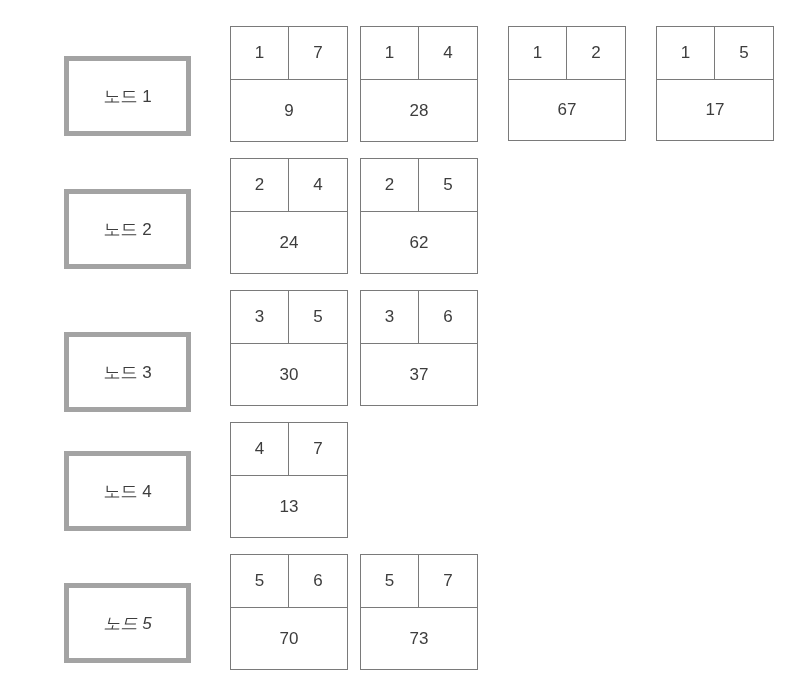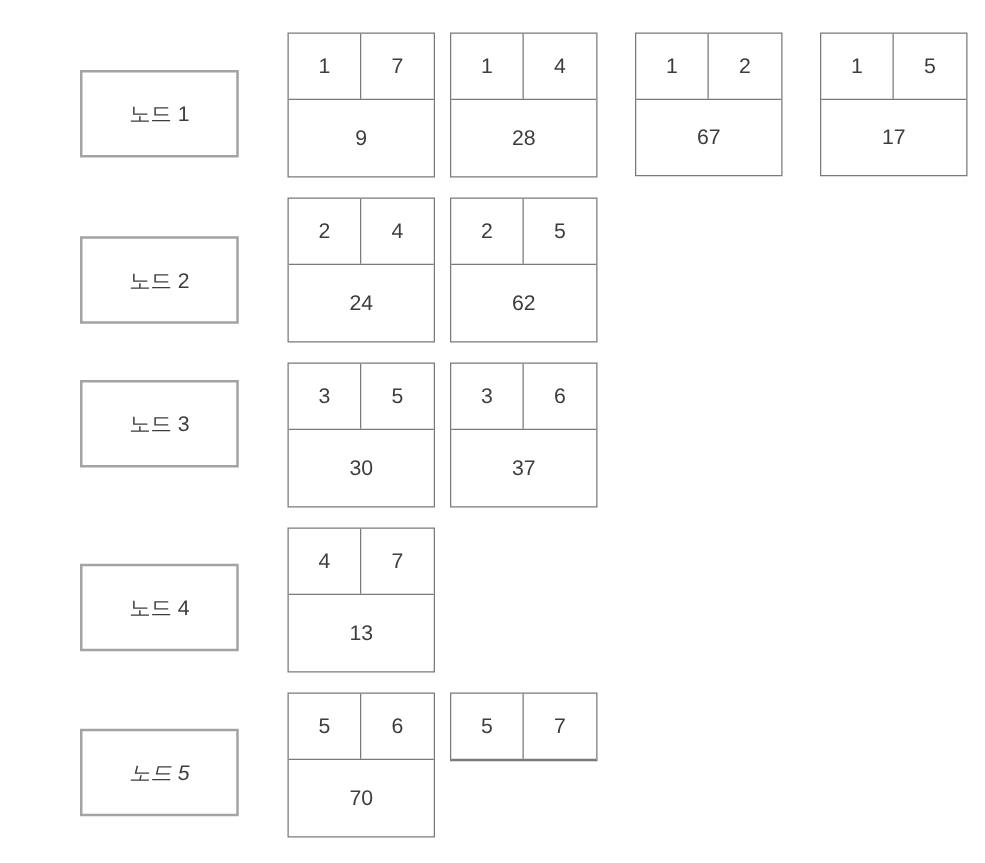--- a/index.html
+++ b/index.html
@@ -27,23 +27,23 @@
     left: 0;
     width: 788px;
     display: flex;
     align-items: flex-start;
   }
 
   
   .node-label-box {
     box-sizing: border-box;
     width: 127px;
-    height: 70px;
+    height: 80px;
     margin-left: 64px;
-    border: 2px solid #a3a3a3;
+    border: 5px solid #a3a3a3;
     background: #ffffff;
     display: flex;
     align-items: center;
     justify-content: center;
     flex: 0 0 auto;
   }
   .node-label-text {
     font-size: 17px;
     color: #3d3d3d;
     line-height: 1;
@@ -165,21 +165,21 @@
           <div class="card-cell left">2</div>
           <div class="card-cell right">5</div>
         </div>
         <div class="card-bottom">62</div>
       </div>
 
     </div>
   </div>
 
   <div class="node-row" style="top:290px;">
-    <div class="node-label-box" style="margin-top:14px;">
+    <div class="node-label-box" style="margin-top:42px;">
       <span class="node-label-text">노드 3</span>
     </div>
     <div class="cards">
 
       <div class="edge-card">
         <div class="card-top">
           <div class="card-cell left">3</div>
           <div class="card-cell right">5</div>
         </div>
         <div class="card-bottom">30</div>
@@ -225,18 +225,19 @@
           <div class="card-cell right">6</div>
         </div>
         <div class="card-bottom">70</div>
       </div>
 
       <div class="edge-card">
         <div class="card-top">
           <div class="card-cell left">5</div>
           <div class="card-cell right">7</div>
         </div>
+        <div class="card-bottom">73</div>
       </div>
 
     </div>
   </div>
 
 </div>
 
 </body></html>

